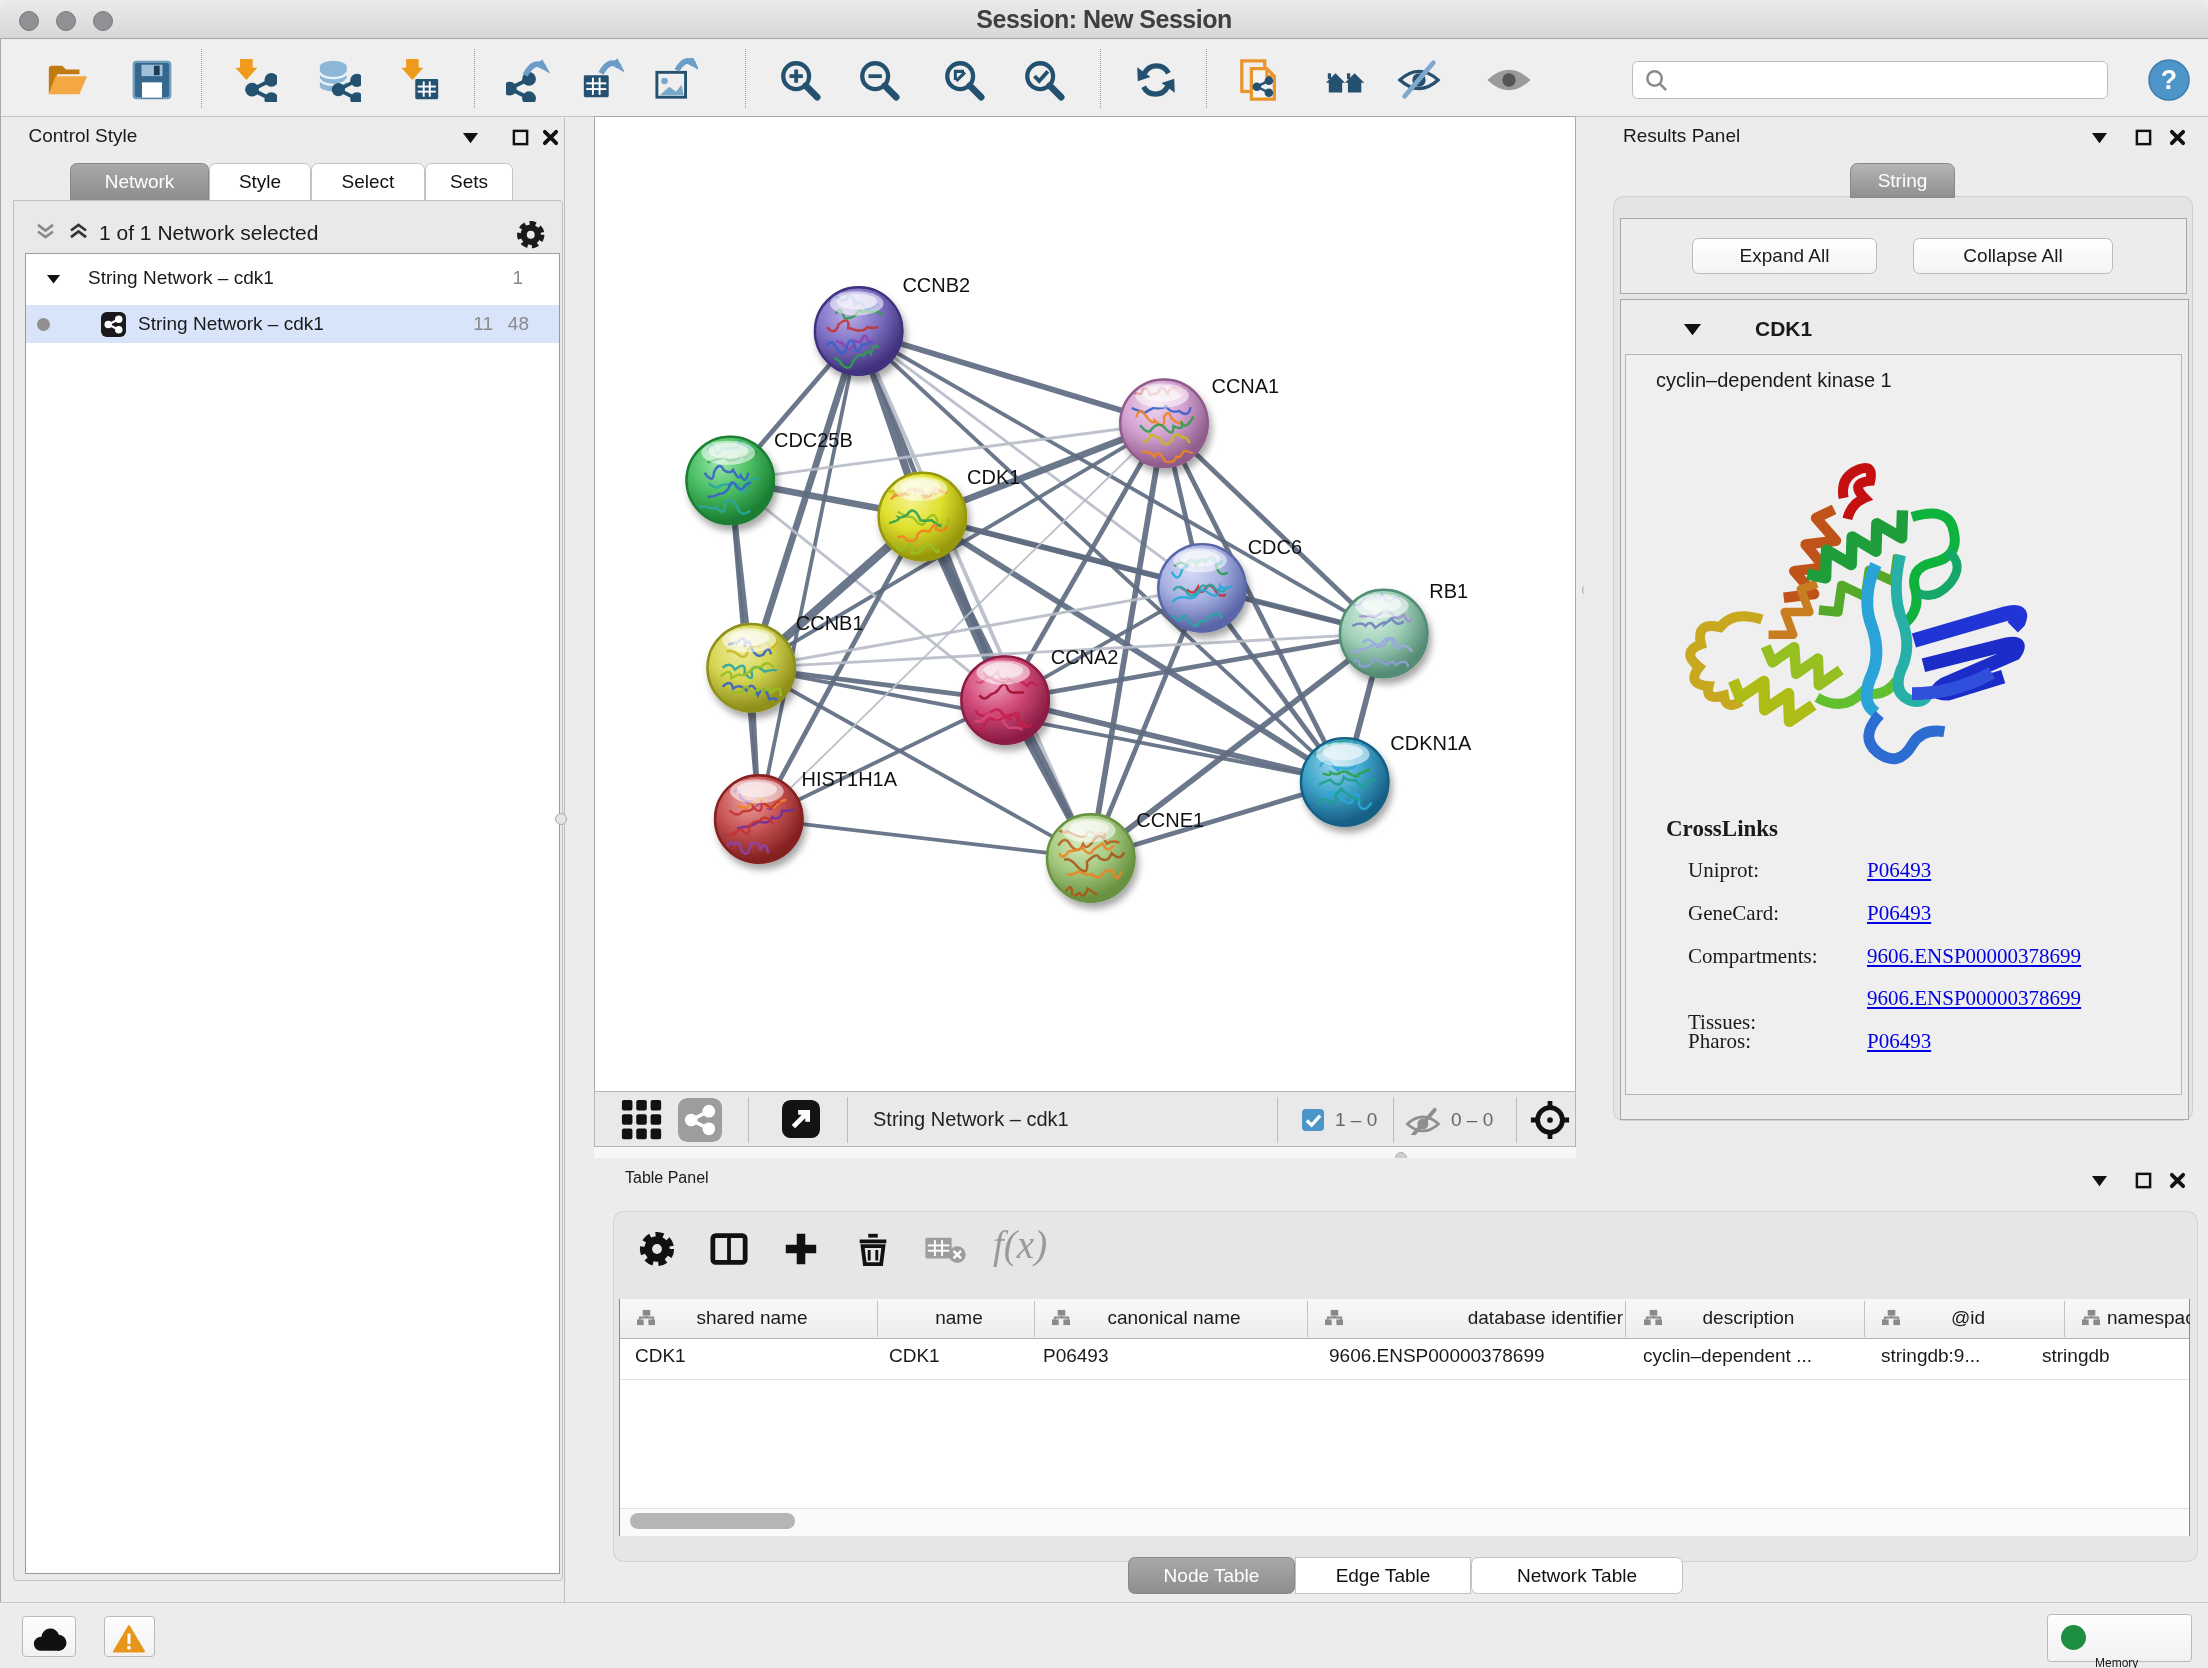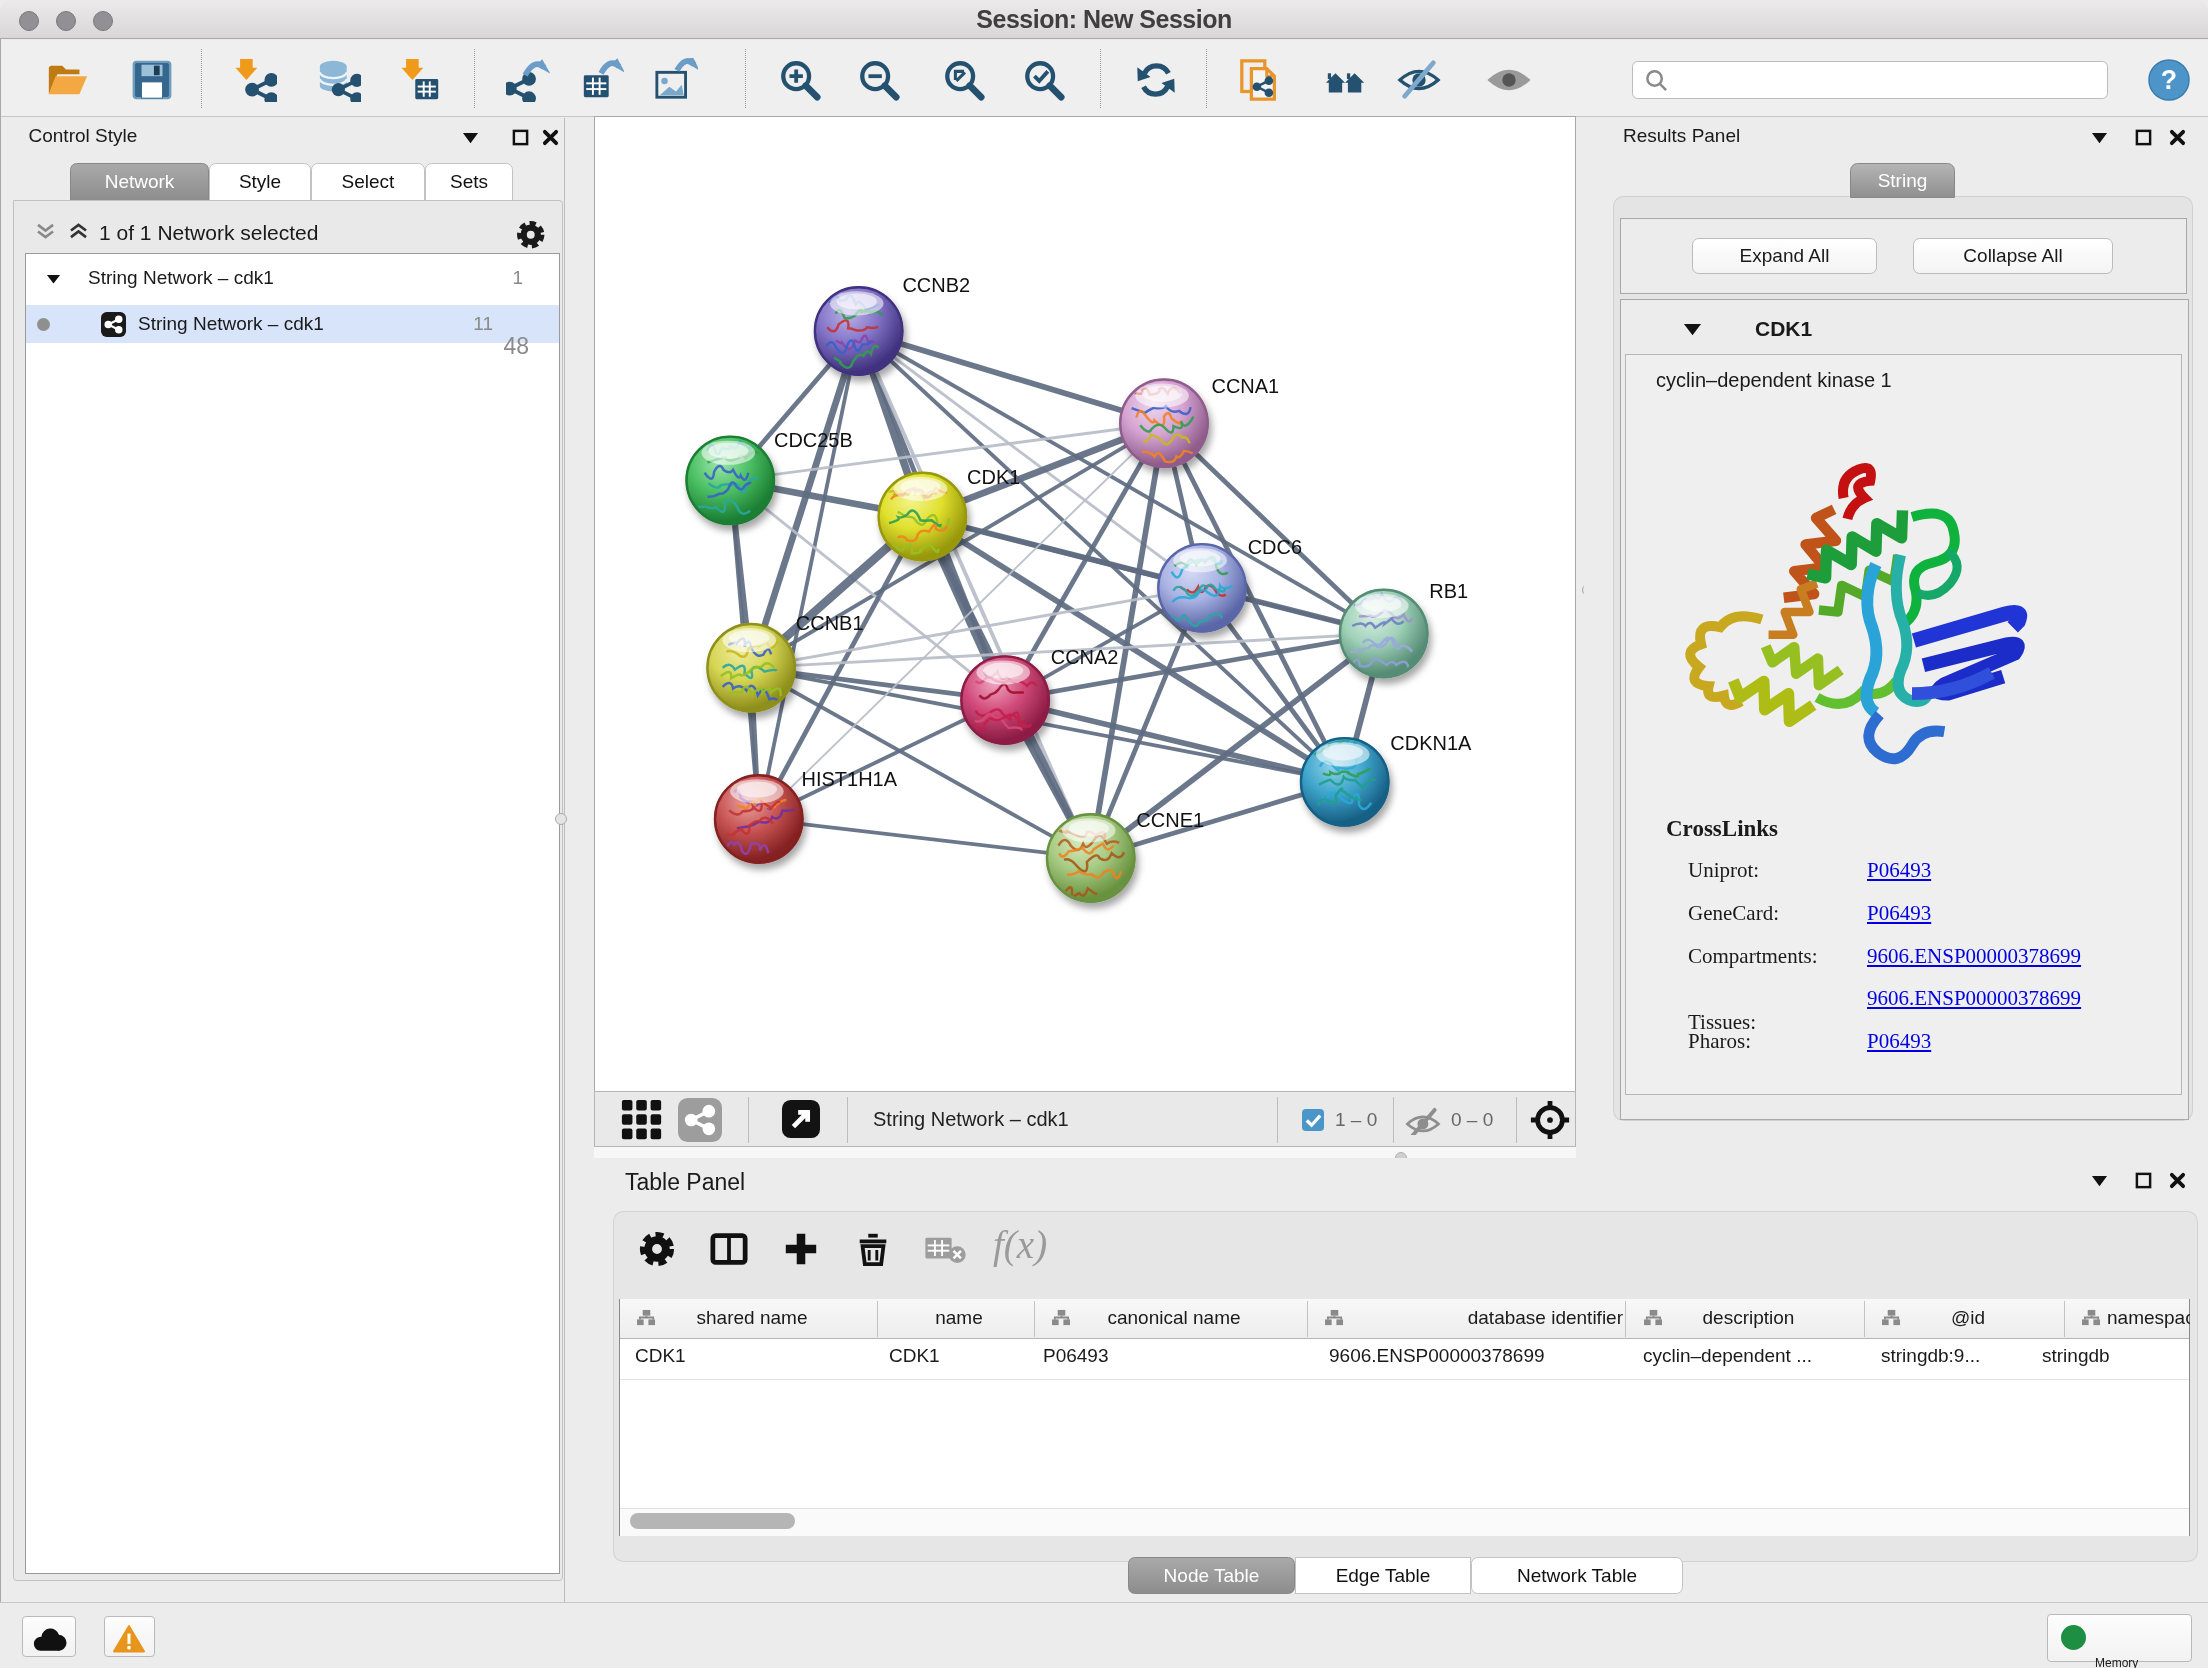--- a/index.html
+++ b/index.html
@@ -190,21 +190,21 @@
 <svg style="position:absolute;left:101px;top:312px;" width="25" height="25" viewBox="0 0 26 26">
     <rect width="26" height="26" rx="6" fill="#1a1a1a"></rect>
     <line x1="7.54" y1="13" x2="18.46" y2="7.54" stroke="#fff" stroke-width="2.21"></line>
     <line x1="7.54" y1="13" x2="18.46" y2="18.46" stroke="#fff" stroke-width="2.21"></line>
     <circle cx="7.54" cy="13" r="3.9" fill="#fff"></circle>
     <circle cx="18.46" cy="7.54" r="3.9" fill="#fff"></circle>
     <circle cx="18.46" cy="18.46" r="3.9" fill="#fff"></circle>
   </svg>
 <div style="position:absolute;left:138px;top:313px;width:285px;height:23px;font-size:19px;">String Network – cdk1</div>
 <div style="position:absolute;left:438px;top:313px;width:55px;height:23px;font-size:19px;color:#8a8a8a;text-align:right;">11</div>
-<div style="position:absolute;left:495px;top:313px;width:34px;height:23px;font-size:23px;color:#8a8a8a;text-align:right;margin-top:20px;">48</div>
+<div style="position:absolute;left:495px;top:313px;width:34px;height:23px;font-size:19px;color:#8a8a8a;text-align:right;">48</div>
 <div style="position:absolute;left:594px;top:116px;width:982px;height:976px;background:#fff;border:1px solid #a8a8a8;"></div>
 <svg style="position:absolute;left:595px;top:117px;" width="981" height="974" viewBox="0 0 1031 1024">
     <defs>
       <radialGradient id="gCCNB2" cx="38%" cy="30%" r="75%">
         <stop offset="0%" stop-color="#bcb2e8"></stop>
         <stop offset="45%" stop-color="#8374c8"></stop>
         <stop offset="88%" stop-color="#41327e"></stop>
         <stop offset="100%" stop-color="#41327e"></stop>
       </radialGradient>
       <radialGradient id="gCCNA1" cx="38%" cy="30%" r="75%">
@@ -617,21 +617,21 @@
 <div style="position:absolute;left:1867px;top:858px;width:314px;height:27px;font-family:'Liberation Serif',serif;font-size:21px;color:#0000e0;text-decoration:underline;">P06493</div>
 <div style="position:absolute;left:1688px;top:901px;width:181px;height:27px;font-family:'Liberation Serif',serif;font-size:21px;">GeneCard:</div>
 <div style="position:absolute;left:1867px;top:901px;width:314px;height:27px;font-family:'Liberation Serif',serif;font-size:21px;color:#0000e0;text-decoration:underline;">P06493</div>
 <div style="position:absolute;left:1688px;top:944px;width:181px;height:27px;font-family:'Liberation Serif',serif;font-size:21px;">Compartments:</div>
 <div style="position:absolute;left:1867px;top:944px;width:314px;height:27px;font-family:'Liberation Serif',serif;font-size:21px;color:#0000e0;text-decoration:underline;">9606.ENSP00000378699</div>
 <div style="position:absolute;left:1688px;top:986px;width:181px;height:27px;font-family:'Liberation Serif',serif;font-size:21px;margin-top:24px;">Tissues:</div>
 <div style="position:absolute;left:1867px;top:986px;width:314px;height:27px;font-family:'Liberation Serif',serif;font-size:21px;color:#0000e0;text-decoration:underline;">9606.ENSP00000378699</div>
 <div style="position:absolute;left:1688px;top:1029px;width:181px;height:27px;font-family:'Liberation Serif',serif;font-size:21px;">Pharos:</div>
 <div style="position:absolute;left:1867px;top:1029px;width:314px;height:27px;font-family:'Liberation Serif',serif;font-size:21px;color:#0000e0;text-decoration:underline;">P06493</div>
 <div style="position:absolute;left:595px;top:1158px;width:1613px;height:443px;background:#ececec;"></div>
-<div style="position:absolute;left:625px;top:1169px;width:190px;height:23px;font-size:23px;">Table Panel</div>
+<div style="position:absolute;left:625px;top:1169px;width:190px;height:23px;font-size:16px;">Table Panel</div>
 <svg style="position:absolute;left:2091px;top:1174px;" width="17" height="13.3" viewBox="0 0 18 14">
     <polygon points="1,2 17,2 9,13" fill="#111"></polygon>
   </svg>
 <svg style="position:absolute;left:2135px;top:1172px;" width="17" height="17" viewBox="0 0 18 18">
     <rect x="2" y="2" width="14" height="14" fill="none" stroke="#111" stroke-width="2.6"></rect>
   </svg>
 <svg style="position:absolute;left:2169px;top:1172px;" width="17" height="17" viewBox="0 0 18 18">
     <path d="M3 3 L15 15 M15 3 L3 15" stroke="#111" stroke-width="4" stroke-linecap="round"></path>
   </svg>
 <div style="position:absolute;left:614px;top:1212px;width:1583px;height:349px;background:#e6e6e6;border-radius:9.5px;box-shadow:0 0 0 1px #d2d2d2;"></div>

